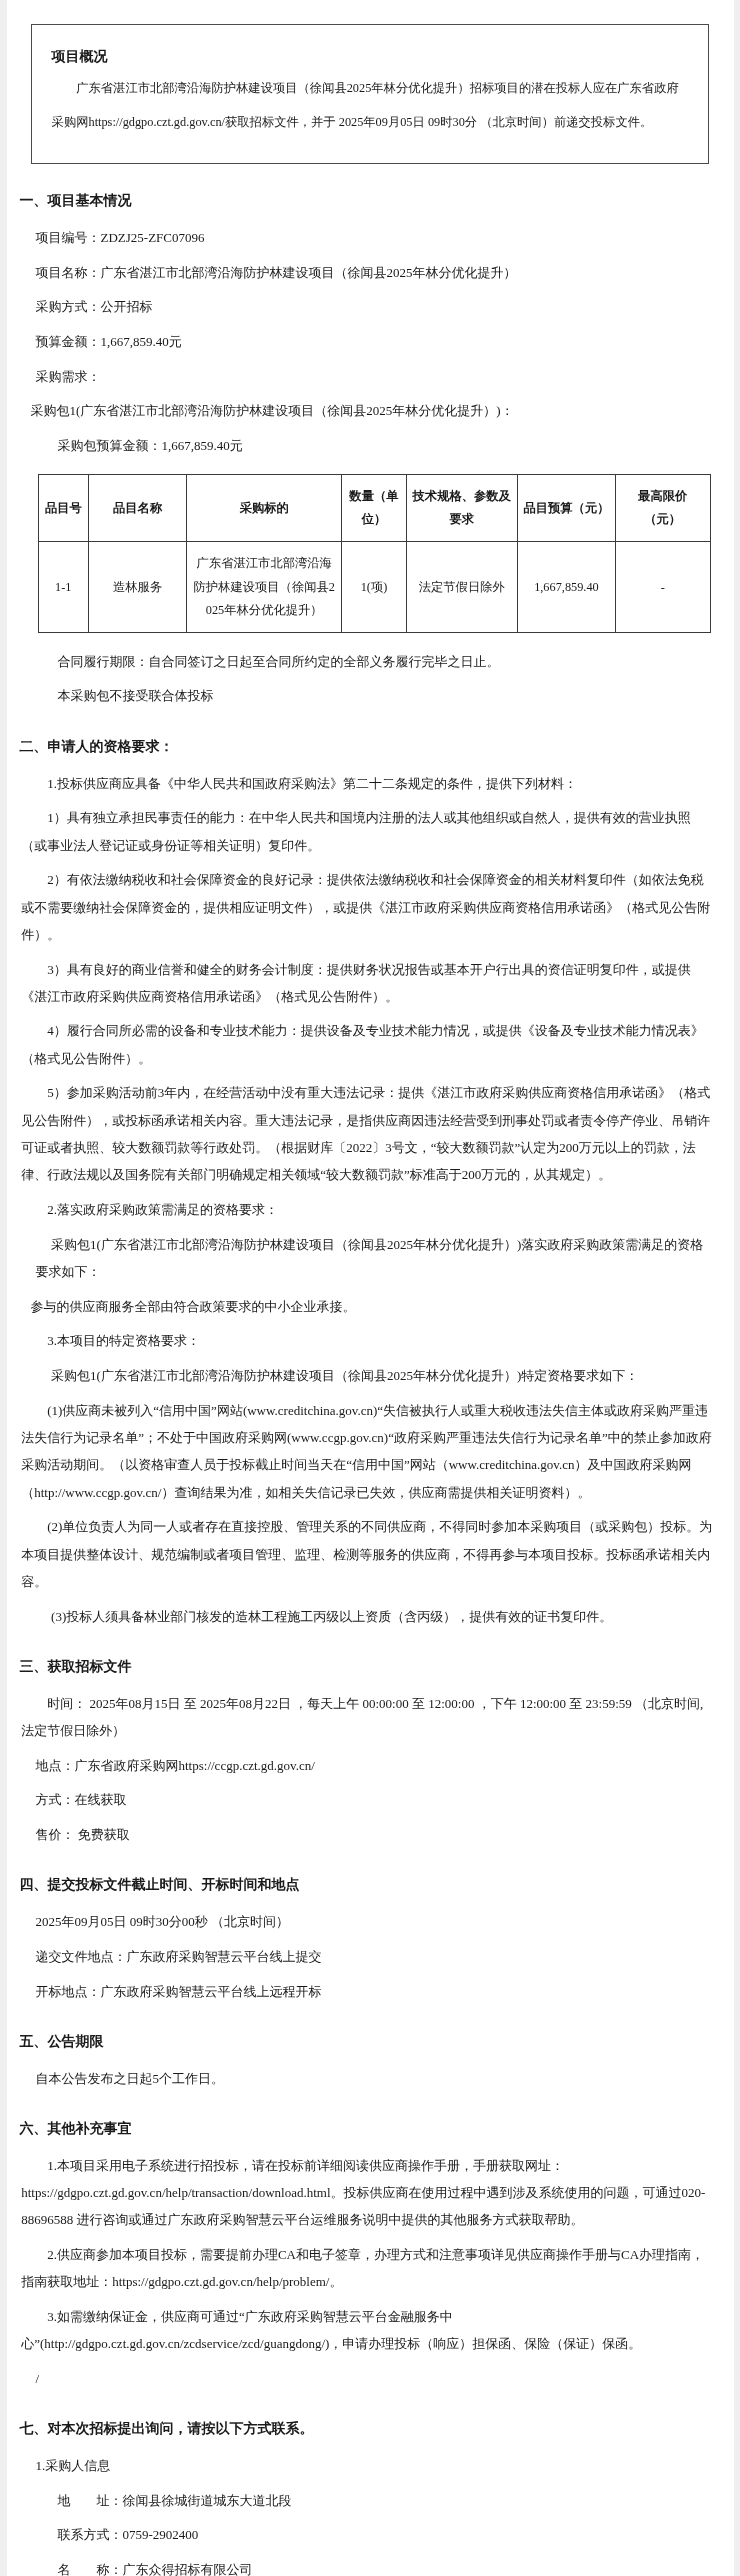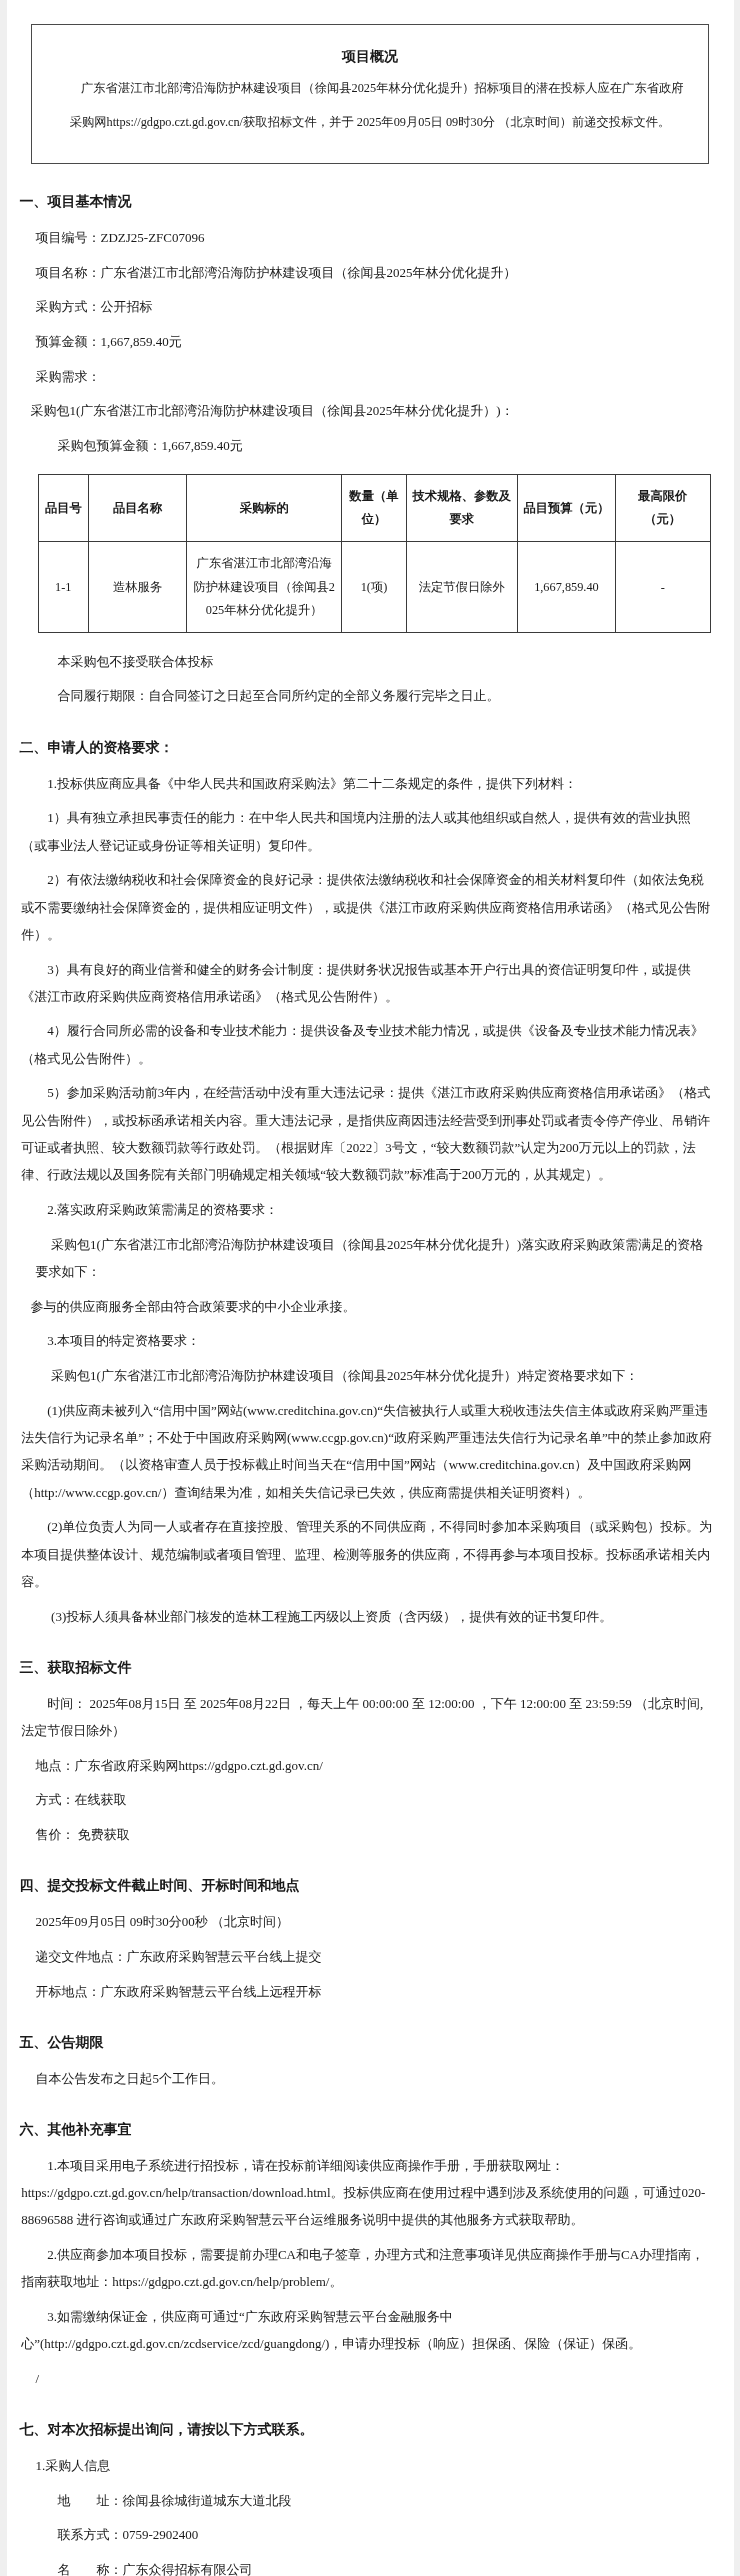--- a/index.html
+++ b/index.html
@@ -1,25 +1,25 @@
 <!DOCTYPE html>
 <html style="font-size:13px"><head>
 <meta charset="utf-8">
 <style>
   html,body{margin:0;padding:0;}
   body{background:#efefef;font-family:"Liberation Serif","DejaVu Serif",serif;color:#1a1a1a;}
   .page{width:727px;margin:0 6.5px;background:#ffffff;min-height:2576px;box-sizing:border-box;padding:14.7px 0 33px 0;}
   p{margin:7.4px 18px 7.4px 14.7px;font-size:13px;line-height:2.1;}
-  .h2{font-family:Liberation Sans, sans-serif;font-weight:bold;font-size:14px;margin:26px 16.3px 11.4px 13px;line-height:1.6;}
+  .h2{font-family:Liberation Mono, monospace;font-weight:bold;font-size:14px;margin:26px 16.3px 11.4px 13px;line-height:1.6;}
   .ln1{margin-left:29px;}
   .ln2{margin-left:24px;}
   .ln3{margin-left:51px;font-family:Liberation Serif, serif;}
   .para{margin-left:14.7px;text-indent:2em;}
   .sub{margin-left:29px;text-indent:1.2em;}
-  .overview-box{border:0.8px solid #4a4a4a;margin:9.8px 24.5px 24.5px 24.5px;padding:11.4px 19.6px 24.5px 19.6px;text-align:center;}
+  .overview-box{border:0.8px solid #4a4a4a;margin:9.8px 24.5px 24.5px 24.5px;padding:11.4px 19.6px 24.5px 19.6px;}
   .overview-title{font-family:"Liberation Sans","DejaVu Sans",sans-serif;font-weight:bold;font-size:14px;margin:8.2px 0 4.9px 0;line-height:1.6;}
   .overview-body{font-size:12.3px;line-height:2.7;text-indent:2em;margin:3.3px 0 0 0;}
   table.doc-table{border-collapse:collapse;table-layout:fixed;width:calc(100% - 54px);margin:14.7px 23px 14.7px 31px;padding-left:24px;}
   table.doc-table th,table.doc-table td{border:0.8px solid #3a3a3a;padding:9.8px 4.9px;text-align:center;font-size:12.3px;line-height:1.9;word-break:break-all;}
   table.doc-table th{font-weight:bold;}
   td.cell-right{text-align:right;padding-right:11.4px;}
 </style>
 </head>
 <body>
 
@@ -67,22 +67,22 @@
           <td>造林服务</td>
           <td>广东省湛江市北部湾沿海防护林建设项目（徐闻县2025年林分优化提升）</td>
           <td>1(项)</td>
           <td>法定节假日除外</td>
           <td class="cell-right">1,667,859.40</td>
           <td class="cell-right">-</td>
         </tr>
       </tbody>
     </table>
 
+    <p class="ln3">合同履行期限：自合同签订之日起至合同所约定的全部义务履行完毕之日止。</p>
     <p class="ln3">本采购包不接受联合体投标</p>
-    <p class="ln3">合同履行期限：自合同签订之日起至合同所约定的全部义务履行完毕之日止。</p>
   </div>
 
   <div>
     <div class="h2">二、申请人的资格要求：</div>
     <p class="para">1.投标供应商应具备《中华人民共和国政府采购法》第二十二条规定的条件，提供下列材料：</p>
     <p class="para">1）具有独立承担民事责任的能力：在中华人民共和国境内注册的法人或其他组织或自然人，提供有效的营业执照（或事业法人登记证或身份证等相关证明）复印件。</p>
     <p class="para">2）有依法缴纳税收和社会保障资金的良好记录：提供依法缴纳税收和社会保障资金的相关材料复印件（如依法免税或不需要缴纳社会保障资金的，提供相应证明文件），或提供《湛江市政府采购供应商资格信用承诺函》（格式见公告附件）。</p>
     <p class="para">3）具有良好的商业信誉和健全的财务会计制度：提供财务状况报告或基本开户行出具的资信证明复印件，或提供《湛江市政府采购供应商资格信用承诺函》（格式见公告附件）。</p>
     <p class="para">4）履行合同所必需的设备和专业技术能力：提供设备及专业技术能力情况，或提供《设备及专业技术能力情况表》（格式见公告附件）。</p>
     <p class="para">5）参加采购活动前3年内，在经营活动中没有重大违法记录：提供《湛江市政府采购供应商资格信用承诺函》（格式见公告附件），或投标函承诺相关内容。重大违法记录，是指供应商因违法经营受到刑事处罚或者责令停产停业、吊销许可证或者执照、较大数额罚款等行政处罚。（根据财库〔2022〕3号文，“较大数额罚款”认定为200万元以上的罚款，法律、行政法规以及国务院有关部门明确规定相关领域“较大数额罚款”标准高于200万元的，从其规定）。</p>
@@ -92,21 +92,21 @@
     <p class="para">3.本项目的特定资格要求：</p>
     <p class="sub">采购包1(广东省湛江市北部湾沿海防护林建设项目（徐闻县2025年林分优化提升）)特定资格要求如下：</p>
     <p class="para">(1)供应商未被列入“信用中国”网站(www.creditchina.gov.cn)“失信被执行人或重大税收违法失信主体或政府采购严重违法失信行为记录名单”；不处于中国政府采购网(www.ccgp.gov.cn)“政府采购严重违法失信行为记录名单”中的禁止参加政府采购活动期间。（以资格审查人员于投标截止时间当天在“信用中国”网站（www.creditchina.gov.cn）及中国政府采购网（http://www.ccgp.gov.cn/）查询结果为准，如相关失信记录已失效，供应商需提供相关证明资料）。</p>
     <p class="para">(2)单位负责人为同一人或者存在直接控股、管理关系的不同供应商，不得同时参加本采购项目（或采购包）投标。为本项目提供整体设计、规范编制或者项目管理、监理、检测等服务的供应商，不得再参与本项目投标。投标函承诺相关内容。</p>
     <p class="sub">(3)投标人须具备林业部门核发的造林工程施工丙级以上资质（含丙级），提供有效的证书复印件。</p>
   </div>
 
   <div>
     <div class="h2">三、获取招标文件</div>
     <p class="para">时间： 2025年08月15日 至 2025年08月22日 ，每天上午 00:00:00 至 12:00:00 ，下午 12:00:00 至 23:59:59 （北京时间,法定节假日除外）</p>
-    <p class="ln1">地点：广东省政府采购网https://gdgpo.czt.gd.gov.cn/</p>
+    <p class="ln1">地点：广东省政府采购网https://ccgp.czt.gd.gov.cn/</p>
     <p class="ln1">方式：在线获取</p>
     <p class="ln1">售价： 免费获取</p>
   </div>
 
   <div>
     <div class="h2">四、提交投标文件截止时间、开标时间和地点</div>
     <p class="ln1">2025年09月05日 09时30分00秒 （北京时间）</p>
     <p class="ln1">递交文件地点：广东政府采购智慧云平台线上提交</p>
     <p class="ln1">开标地点：广东政府采购智慧云平台线上远程开标</p>
   </div>

